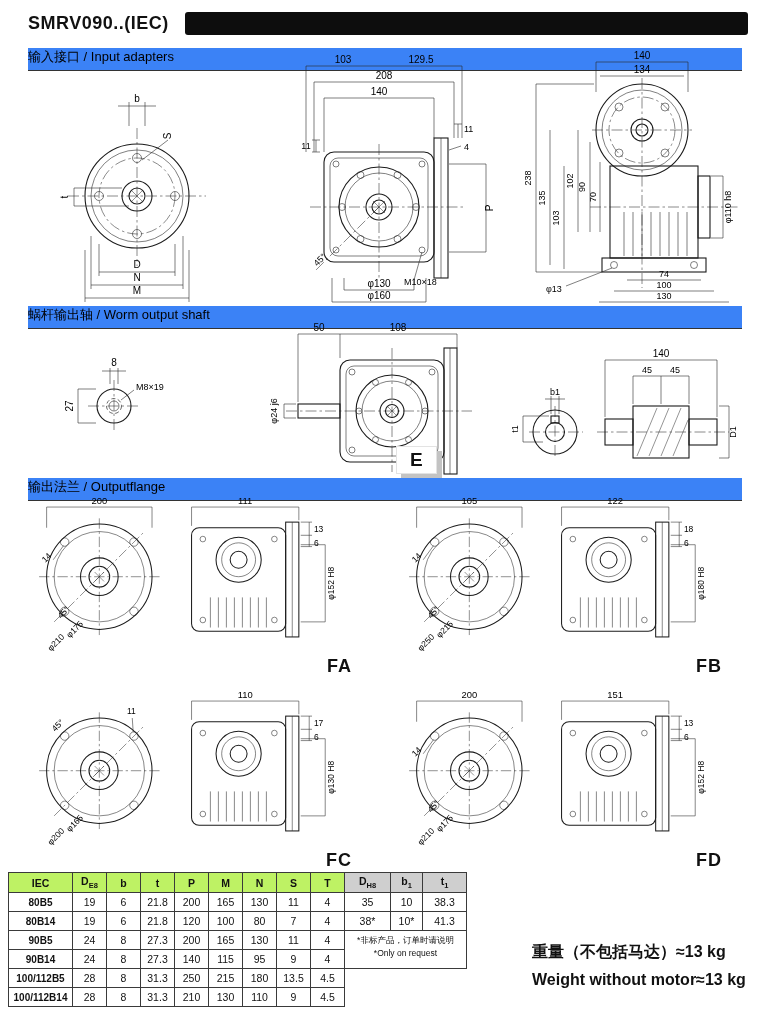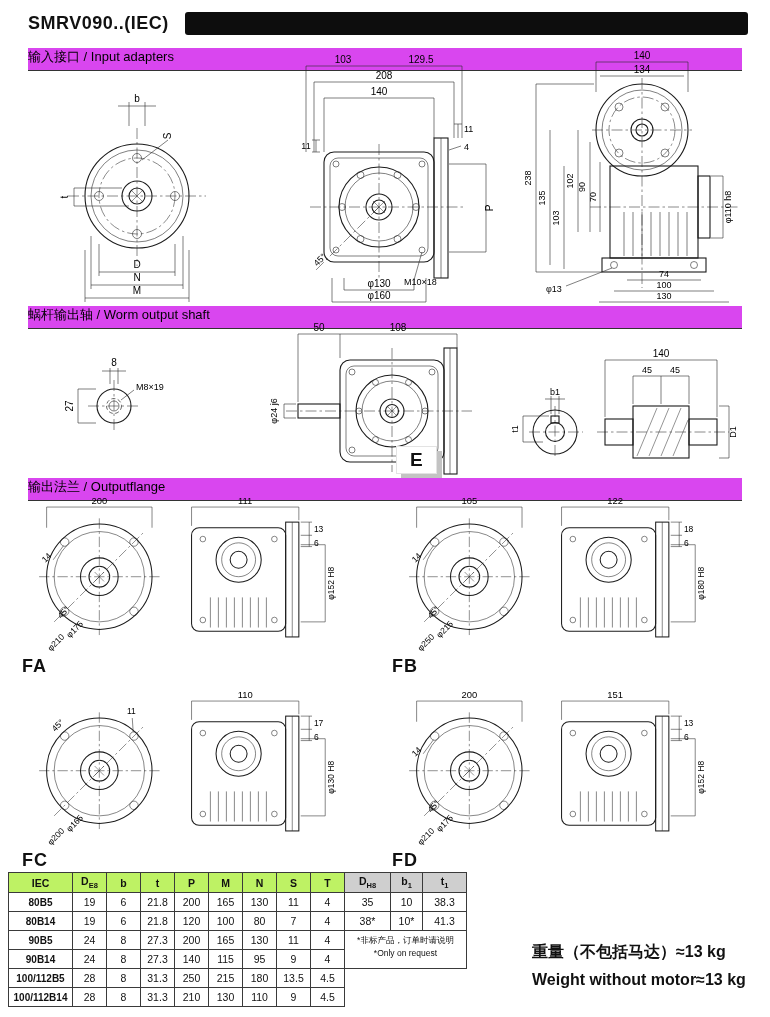--- a/index.html
+++ b/index.html
@@ -2,35 +2,35 @@
 <html><head>
 <meta charset="utf-8">
 <style>
 *{margin:0;padding:0;box-sizing:border-box}
 html,body{background:#fff}
 body{width:770px;height:1017px;position:relative;font-family:"Liberation Sans",sans-serif;color:#111;overflow:hidden}
 .abs{position:absolute}
 .titlebar{position:absolute;left:28px;right:22px;top:8px;height:30px;display:flex;align-items:center}
 .title{font-size:18px;font-weight:bold;letter-spacing:.5px;white-space:nowrap}
 .titlebar .bar{flex:1;height:23px;margin-left:16px;background:#0d0d0d;border-radius:3px}
-.sec-head{position:absolute;left:28px;width:714px;font-size:13px;color:#000;border-bottom:1.2px solid #333;padding-bottom:4px;background:#d946ef}
+.sec-head{position:absolute;left:28px;width:714px;font-size:13px;color:#000;border-bottom:1.2px solid #333;padding-bottom:4px;background:#3b82f6}
 svg{overflow:visible;display:block}
 svg text{font-family:"Liberation Sans",sans-serif}
 .ln{stroke:#1b1b1b;stroke-width:1.1;fill:none}
 .lt{stroke:#2a2a2a;stroke-width:.6;fill:none}
 .cl{stroke:#2a2a2a;stroke-width:.55;fill:none;stroke-dasharray:11 3 2.5 3}
 .dsh{stroke:#2a2a2a;stroke-width:.7;fill:none;stroke-dasharray:4 2.5}
 .hat{stroke:#2a2a2a;stroke-width:.5}
 .dim{font-size:10px;fill:#000}
 .dm9{font-size:9px;fill:#000}
 .mid{text-anchor:middle}
 .st{text-anchor:start}
 .badge{position:absolute;font-weight:bold;font-size:19px;padding:2px 13px;background:#fff;border:1px solid #e3e3e3;box-shadow:5px 5px 0 #c3c3c3}
 .flange-cell{position:absolute}
-.flange-label{text-align:left;font-weight:bold;font-size:18px;margin-top:4px;letter-spacing:1px}
+.flange-label{text-align:right;font-weight:bold;font-size:18px;margin-top:4px;letter-spacing:1px}
 table{border-collapse:collapse}
 .dtable{position:absolute;left:8px;top:872px;table-layout:fixed;width:336px}
 .dtable th,.dtable td,.aux th,.aux td{border:1px solid #3a3a3a;text-align:center;font-size:10.5px;height:19px;padding:0 1px}
 .dtable th{background:#bef264;font-weight:bold;width:34px;height:20px}
 .dtable th.iec{width:64px}
 .dtable td.rowhead{font-weight:bold;font-size:10px}
 .aux{position:absolute;left:344px;top:872px;table-layout:fixed;width:122px}
 .aux th{background:#cfcfcf;height:20px}
 .aux td.note{font-size:8.5px;text-align:center;vertical-align:top;padding:3px 3px;height:38px;line-height:1.5}
 sub{font-size:7.5px}

